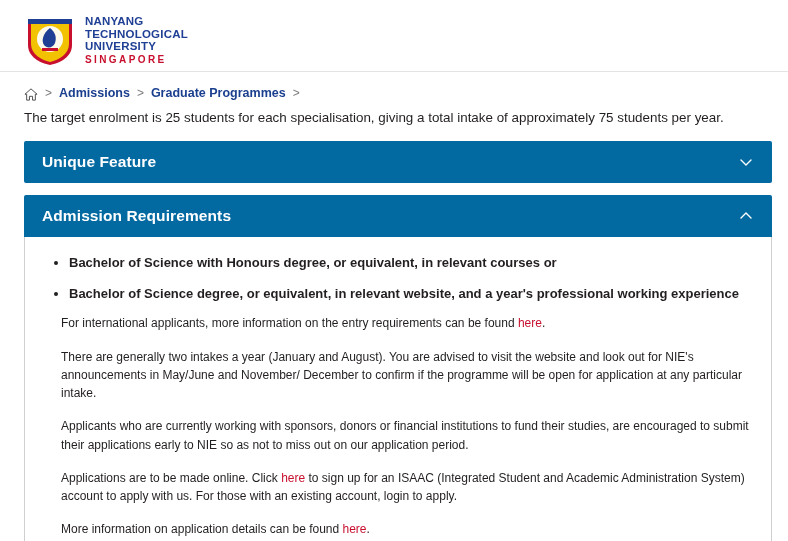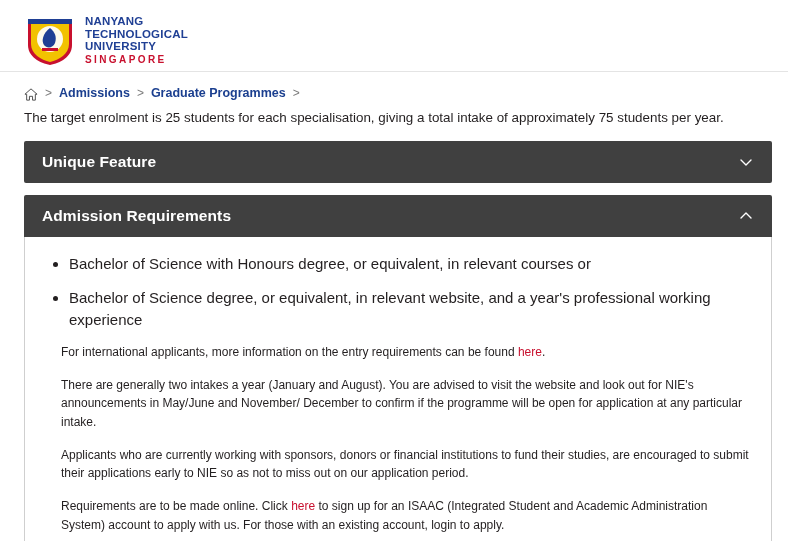--- a/index.html
+++ b/index.html
@@ -108,21 +108,21 @@
 
   
   .accordions {
     padding: 14px 16px 0 24px;
   }
   .acc {
     border-radius: 3px;
     margin-bottom: 12px;
   }
   .acc-head {
-    background: #404040;
+    background: #0369a1;
     color: #ffffff;
     height: 42px;
     display: flex;
     align-items: center;
     justify-content: space-between;
     padding: 0 18px 0 18px;
     cursor: pointer;
     border-radius: 2px;
   }
   .acc-head .title {
@@ -143,24 +143,25 @@
     padding: 16px 20px 14px 20px;
   }
   .acc.open .acc-head {
     border-radius: 2px 2px 0 0;
   }
   ul.req-list {
     margin: 0 0 6px 0;
     padding-left: 24px;
   }
   ul.req-list li {
-    font-size: 15px;
+    font-size: 13px;
     line-height: 1.5;
     margin-bottom: 11px;
     color: #231f20;
+    font-weight: bold;
   }
   .acc-body p {
     font-size: 12px;
     line-height: 1.52;
     margin: 0 0 15px 16px;
     color: #231f20;
   }
   .acc-body p:last-child { margin-bottom: 0; }
   a.inline {
     color: #c8102e;
@@ -236,20 +237,20 @@
           <li>Bachelor of Science with Honours degree, or equivalent, in relevant courses or</li>
           <li>Bachelor of Science degree, or equivalent, in relevant website, and a year's professional working experience</li>
         </ul>
 
         <p><span>For international applicants, more information on the entry requirements can be found </span><a class="inline">here</a><span>.</span></p>
 
         <p>There are generally two intakes a year (January and August). You are advised to visit the website and look out for NIE's announcements in May/June and November/ December to confirm if the programme will be open for application at any particular intake.</p>
 
         <p>Applicants who are currently working with sponsors, donors or financial institutions to fund their studies, are encouraged to submit their applications early to NIE so as not to miss out on our application period.</p>
 
-        <p><span>Requirements are to be made online. Click </span><a class="inline">here</a><span> to sign up for an ISAAC (Integrated Student and Academic Administration System) account to apply with us. For those with an existing account, login to apply.</span></p>
+        <p><span>Applications are to be made online. Click </span><a class="inline">here</a><span> to sign up for an ISAAC (Integrated Student and Academic Administration System) account to apply with us. For those with an existing account, login to apply.</span></p>
 
         <p><span>More information on application details can be found </span><a class="inline">here</a><span>.</span></p>
       </div>
     </div>
 
   </div>
 </div>
 
 </body></html>

